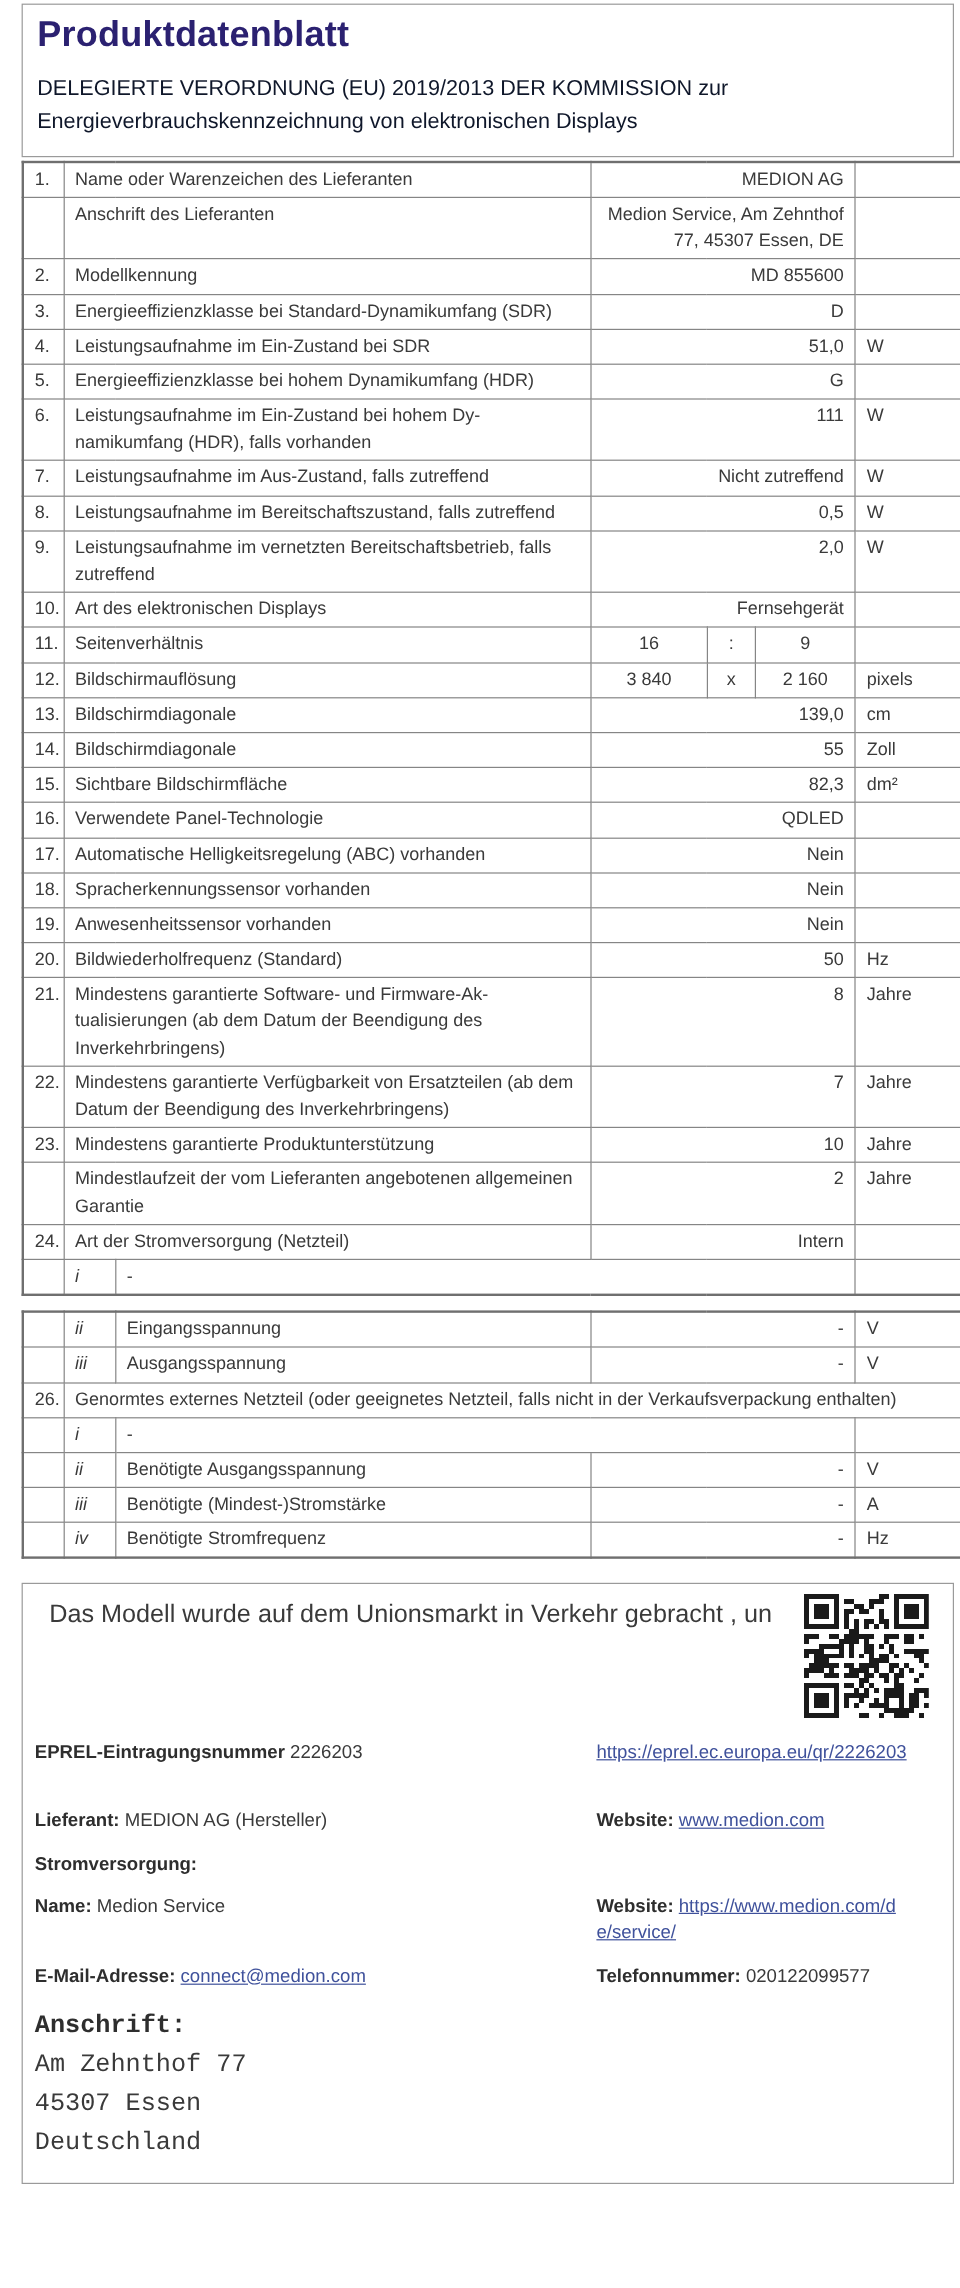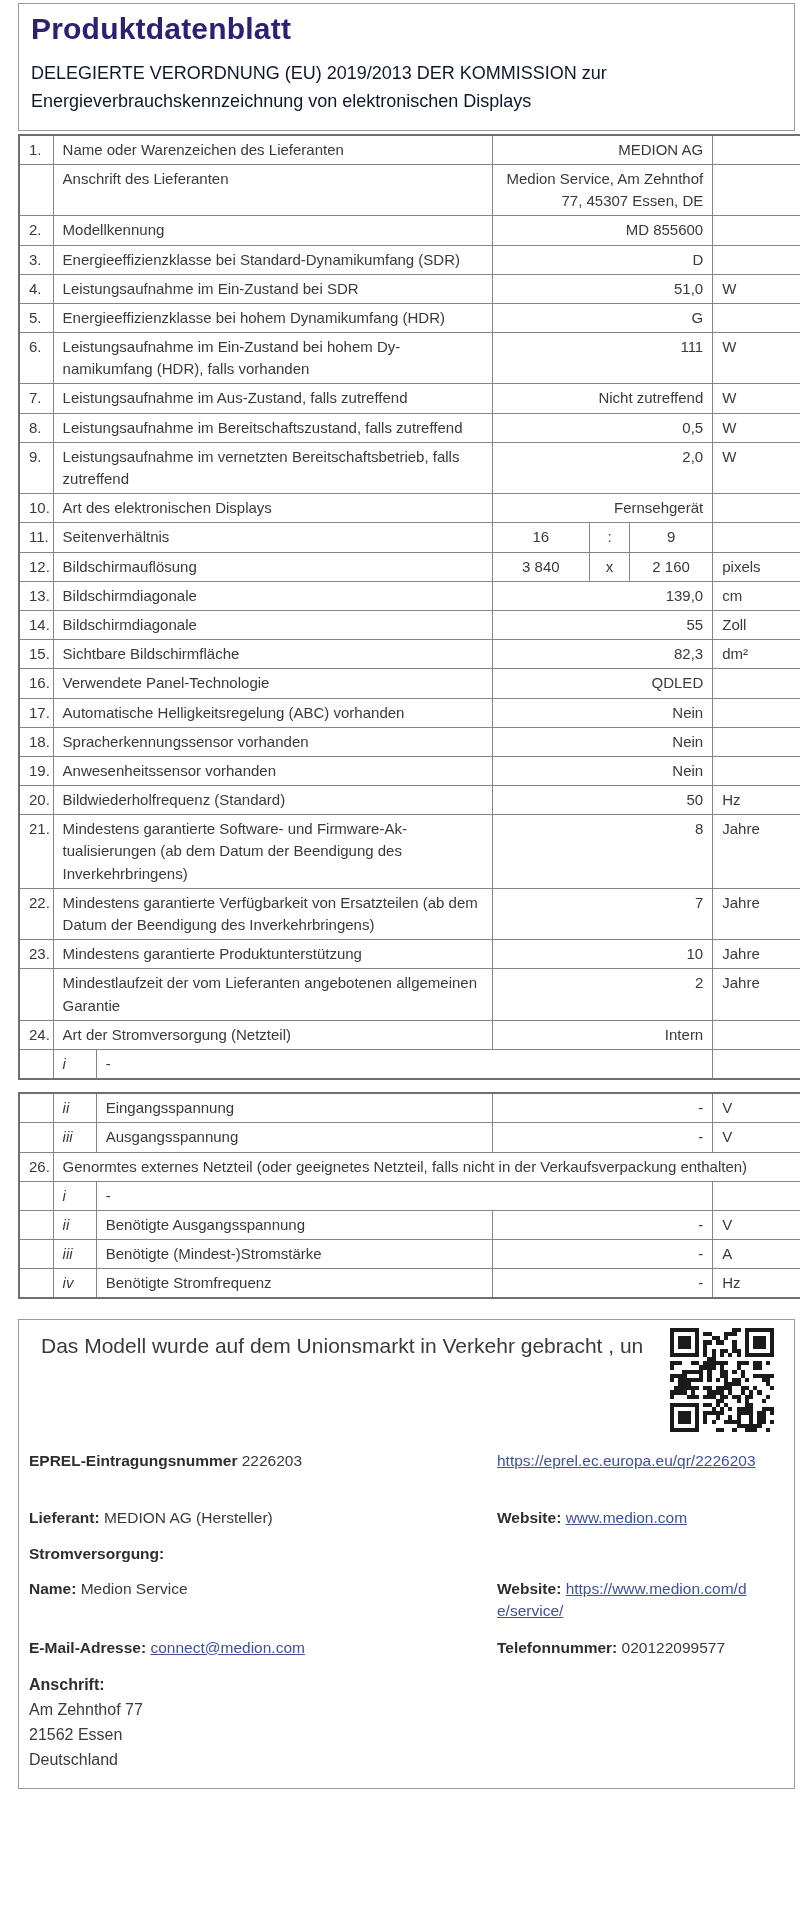--- a/index.html
+++ b/index.html
@@ -85,21 +85,21 @@
     text-decoration:underline;
     word-break:break-all;
     cursor:pointer;
   }
   .f-eprel{margin-top:92px;}
   .f-lieferant{margin-top:34px;}
   .f-kunden{margin-top:14px;}
   .f-name{margin-top:12px;}
   .f-email{margin-top:14px;}
   .f-anschrift{margin-top:14px;}
-  .addr-line{font-size:16px;line-height:1.55;}
+  .addr-line{font-size:21px;line-height:1.55;font-family:Liberation Mono, monospace;}
 </style>
 </head>
 <body>
 
 <div class="page">
 
   <div class="header-box">
     <div class="title">Produktdatenblatt</div>
     <div class="subtitle">
       <div>DELEGIERTE VERORDNUNG (EU) 2019/2013 DER KOMMISSION zur</div>
@@ -707,18 +707,18 @@
       </div>
       <div>
         <span class="b">Telefonnummer:</span>
         <span>020122099577</span>
       </div>
     </div>
 
     <div class="f-anschrift">
       <div class="b addr-line">Anschrift:</div>
       <div class="addr-line">Am Zehnthof 77</div>
-      <div class="addr-line">21562 Essen</div>
+      <div class="addr-line">45307 Essen</div>
       <div class="addr-line">Deutschland</div>
     </div>
   </div>
 
 </div>
 
 </body></html>

